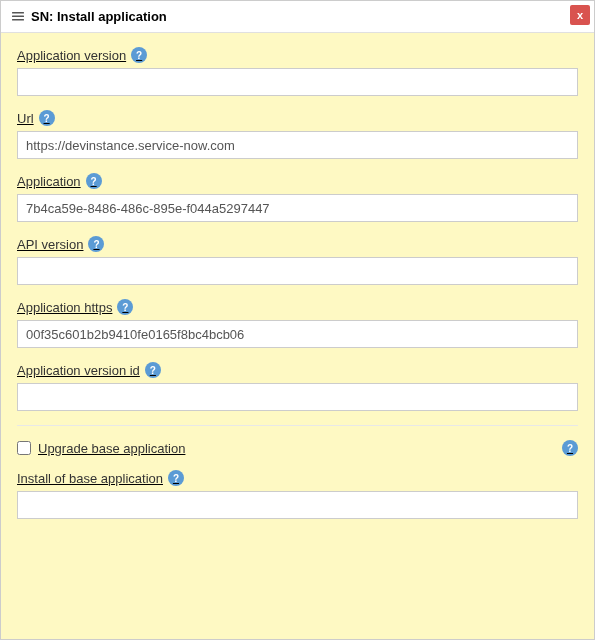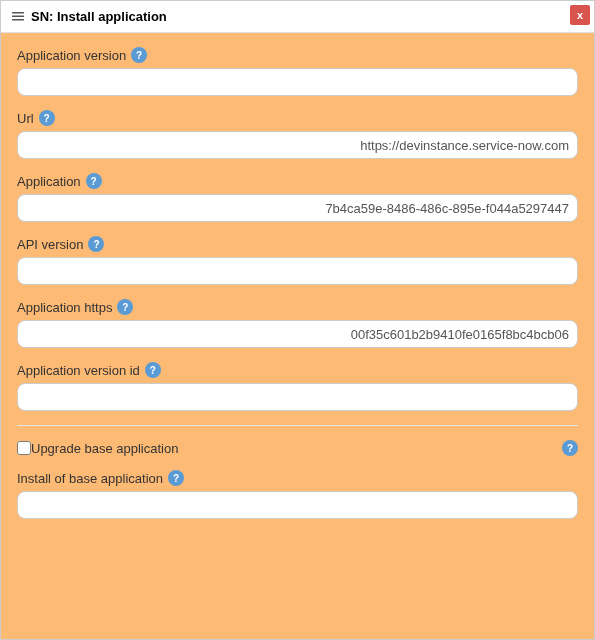--- a/index.html
+++ b/index.html
@@ -8,21 +8,21 @@
       font-size: 13px;
       background: #fff;
       display: flex;
       justify-content: center;
       align-items: flex-start;
       min-height: 640px;
     }
     .dialog {
       width: 595px;
       min-height: 640px;
-      background: #fdba74;
+      background: #fef9c3;
       border: 1px solid #ccc;
       box-shadow: 0 2px 8px rgba(0,0,0,0.15);
       position: relative;
       padding: 0;
     }
     .dialog-header {
       display: flex;
       align-items: center;
       justify-content: space-between;
       padding: 8px 10px 8px 10px;
@@ -49,20 +49,21 @@
       display: flex;
       align-items: center;
       justify-content: center;
       border-radius: 2px;
       position: absolute;
       top: 4px;
       right: 4px;
     }
     .dialog-body {
       padding: 14px 16px 16px 16px;
+      text-decoration: underline;
     }
     .form-group {
       margin-bottom: 14px;
     }
     .form-label {
       display: flex;
       align-items: center;
       gap: 5px;
       font-size: 13px;
       color: #333;
@@ -80,38 +81,38 @@
       color: #fff;
       font-size: 10px;
       font-weight: bold;
       cursor: pointer;
       flex-shrink: 0;
     }
     .form-input {
       width: 100%;
       height: 28px;
       border: 1px solid #ccc;
-      border-radius: 8px;
+      border-radius: 0;
       padding: 4px 8px;
       font-size: 13px;
       color: #555;
       background: #fff;
       outline: none;
-      text-align: right;
     }
     .checkbox-row {
       display: flex;
       align-items: center;
       justify-content: space-between;
       margin-bottom: 14px;
       margin-top: 4px;
     }
     .checkbox-label {
       display: flex;
       align-items: center;
+      gap: 7px;
       font-size: 13px;
       color: #333;
       cursor: pointer;
     }
     .checkbox-input {
       width: 14px;
       height: 14px;
       border: 1px solid #aaa;
       accent-color: #5b9bd5;
       cursor: pointer;

